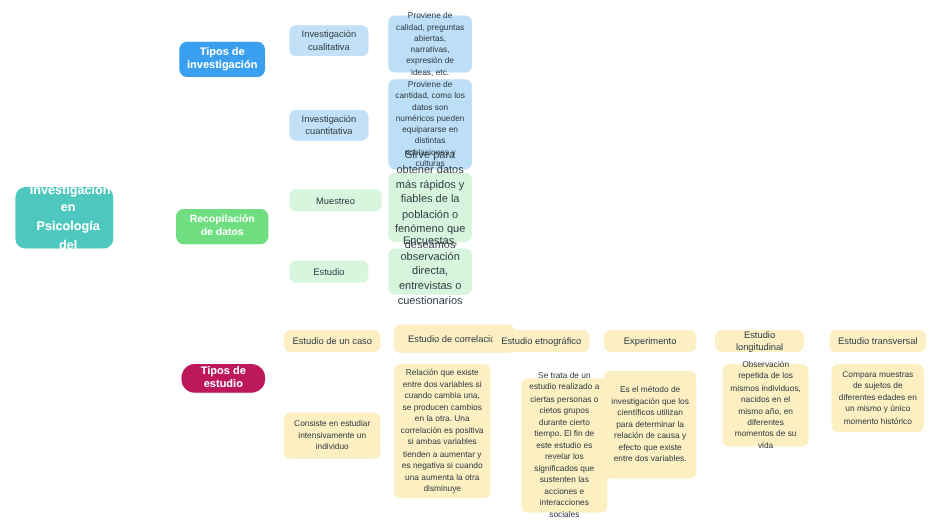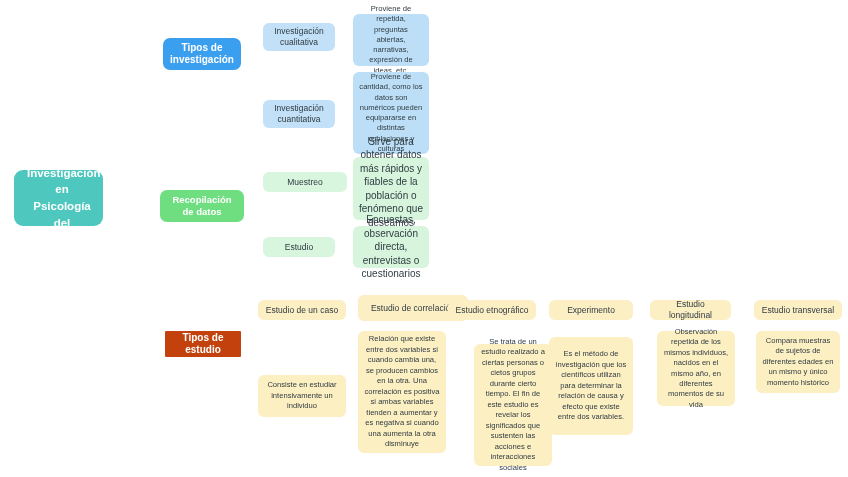--- a/index.html
+++ b/index.html
@@ -53,25 +53,25 @@
     border-radius: 7px;
   }
   .branch-green {
     background: #6ede80;
     color: #ffffff;
     font-weight: bold;
     font-size: 9.5px;
     border-radius: 7px;
   }
   .branch-yellow {
-    background: #c2410c;
+    background: #be185d;
     color: #ffffff;
     font-weight: bold;
     font-size: 10px;
-    border-radius: 1px;
+    border-radius: 12px;
   }
 
   
   .chip-blue {
     background: #c2e0f7;
     color: #2f3b42;
     font-size: 8.5px;
   }
   .chip-green {
     background: #d8f5dd;
@@ -117,21 +117,21 @@
   </div>
 
   <div class="node branch-blue" style="left:163px; top:38px; width:78px; height:32px;">
     <span>Tipos de investigación</span>
   </div>
 
   <div class="node chip-blue" style="left:263px; top:23px; width:72px; height:28px;">
     <span>Investigación cualitativa</span>
   </div>
   <div class="node detail-blue" style="left:353px; top:14px; width:76px; height:52px;">
-    <span>Proviene de repetida, preguntas abiertas, narrativas, expresión de ideas, etc.</span>
+    <span>Proviene de calidad, preguntas abiertas, narrativas, expresión de ideas, etc.</span>
   </div>
 
   <div class="node chip-blue" style="left:263px; top:100px; width:72px; height:28px;">
     <span>Investigación cuantitativa</span>
   </div>
   <div class="node detail-blue" style="left:353px; top:72px; width:76px; height:82px;">
     <span>Proviene de cantidad,  como los datos son numéricos pueden equipararse en distintas poblaciones y culturas</span>
   </div>
 
   <div class="node branch-green" style="left:160px; top:190px; width:84px; height:32px;">

